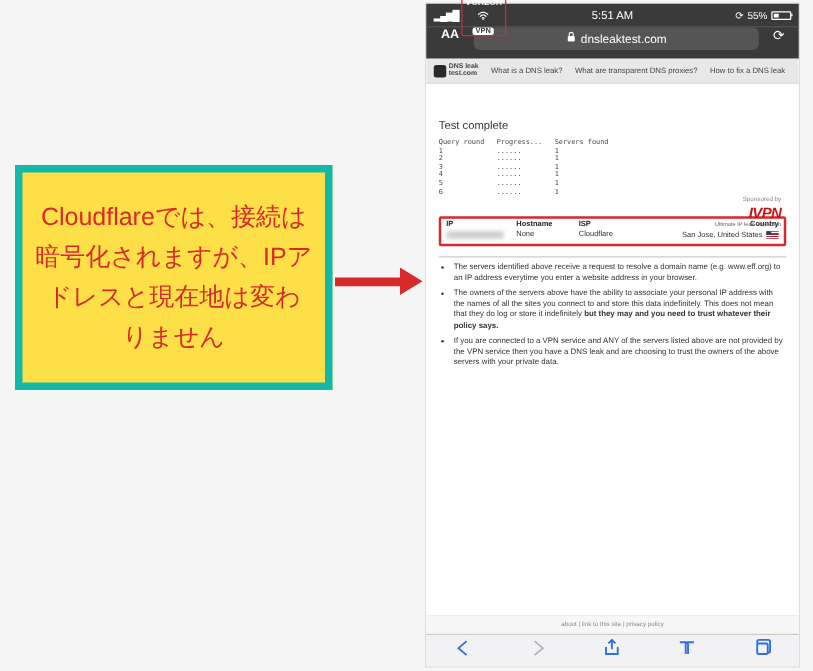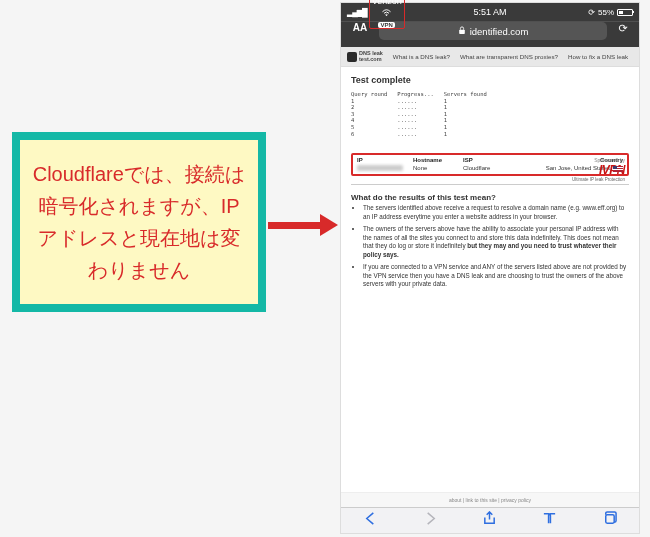--- a/index.html
+++ b/index.html
@@ -12,22 +12,22 @@
     overflow: hidden;
   }
 
   
   .annotation {
     position: absolute;
     left: 12px;
     top: 132px;
     width: 254px;
     height: 180px;
-    border: 8px solid #14b8a6;
-    background: #fef9c3;
+    border: 6px solid #14b8a6;
+    background: #fde047;
     display: flex;
     align-items: center;
     justify-content: flex-end;
     text-align: center;
     padding: 14px 10px;
   }
   .annotation .txt {
     color: #d82a2a;
     font-size: 20px;
     line-height: 1.6;
@@ -150,21 +150,21 @@
     gap: 10px;
     font-size: 6.2px;
     color: #444;
     border-bottom: 1px solid #ddd;
   }
   .topstrip .logo { display:flex; align-items:center; gap:2px; font-weight:bold;}
   .topstrip .logo .sq { width:10px; height:10px; background:#2a2a2a; border-radius:2px;}
   .topstrip .logo .lt { line-height:1; font-size:5.5px;}
 
   .content { padding: 8px 10px; }
-  .h-test { font-size: 9px; font-weight: bold; margin-bottom: 6px;}
+  .h-test { font-size: 9px; font-weight: normal; margin-bottom: 6px; margin-top: 20px;}
   .querytable { font-family: monospace; font-size: 5.5px; color:#444; white-space: pre; line-height:1.2;}
 
   .sponsor {
     position: absolute;
     right: 14px;
     top: 154px;
     text-align: right;
     font-size: 5px;
     color: #888;
   }
@@ -264,21 +264,21 @@
 
   <div class="urlbar">
     <span class="aa">AA</span>
     <div class="addr">
       <span>
         <svg width="8" height="9" viewBox="0 0 10 11">
             <rect x="1.5" y="4.5" width="7" height="5.5" rx="1" fill="#fff"></rect>
             <path d="M3 4.5 V3 a2 2 0 0 1 4 0 V4.5" stroke="#fff" stroke-width="1.1" fill="none"></path>
           </svg>
       </span>
-      <span>identified.com</span>
+      <span>dnsleaktest.com</span>
     </div>
     <span class="reload">⟳</span>
   </div>
 
   <div class="page">
 
     <div class="topstrip">
       <span class="logo">
         <span class="sq"></span>
         <span class="lt"><span>DNS leak</span><br><span>test.com</span></span>
@@ -315,21 +315,20 @@
       <div class="row">
         <span class="c-ip"><span class="blur"></span></span>
         <span class="c-host">None</span>
         <span class="c-isp">Cloudflare</span>
         <span class="c-country"><span>San Jose, United States</span><span class="flag"></span></span>
       </div>
     </div>
 
     <hr class="thin">
 
-    <div class="results-h">What do the results of this test mean?</div>
     <ul class="results">
       <li>The servers identified above receive a request to resolve a domain name (e.g. www.eff.org) to an IP address everytime you enter a website address in your browser.</li>
       <li><span>The owners of the servers above have the ability to associate your personal IP address with the names of all the sites you connect to and store this data indefinitely. This does not mean that they do log or store it indefinitely </span><b>but they may and you need to trust whatever their policy says.</b></li>
       <li>If you are connected to a VPN service and ANY of the servers listed above are not provided by the VPN service then you have a DNS leak and are choosing to trust the owners of the above servers with your private data.</li>
     </ul>
 
     <div class="spacer"></div>
     <div class="footerline">about | link to this site | privacy policy</div>
   </div>
 

